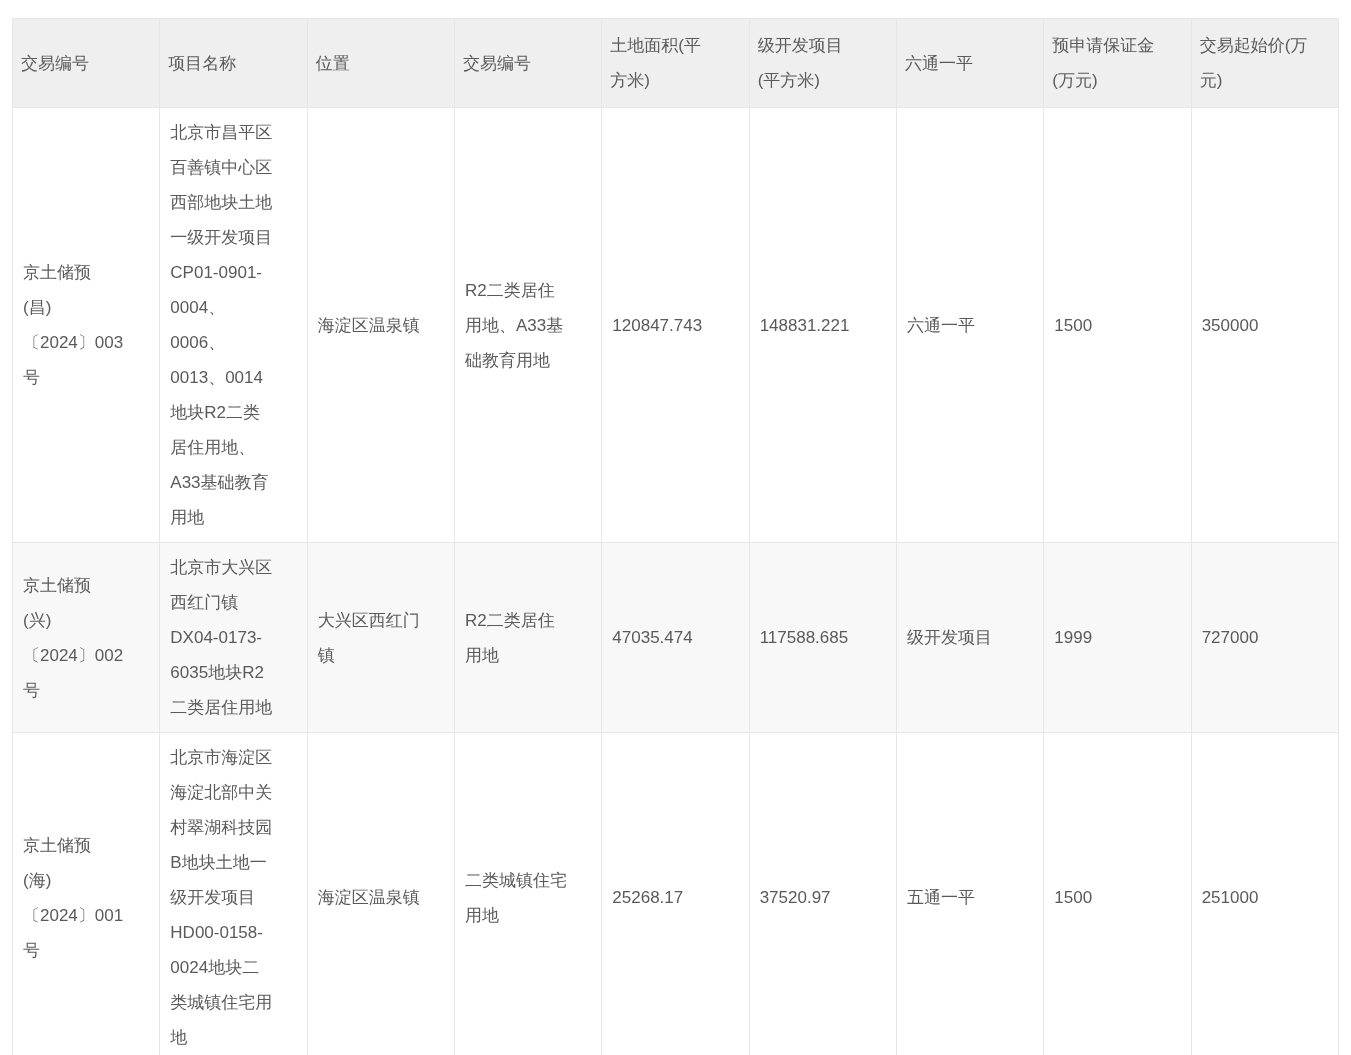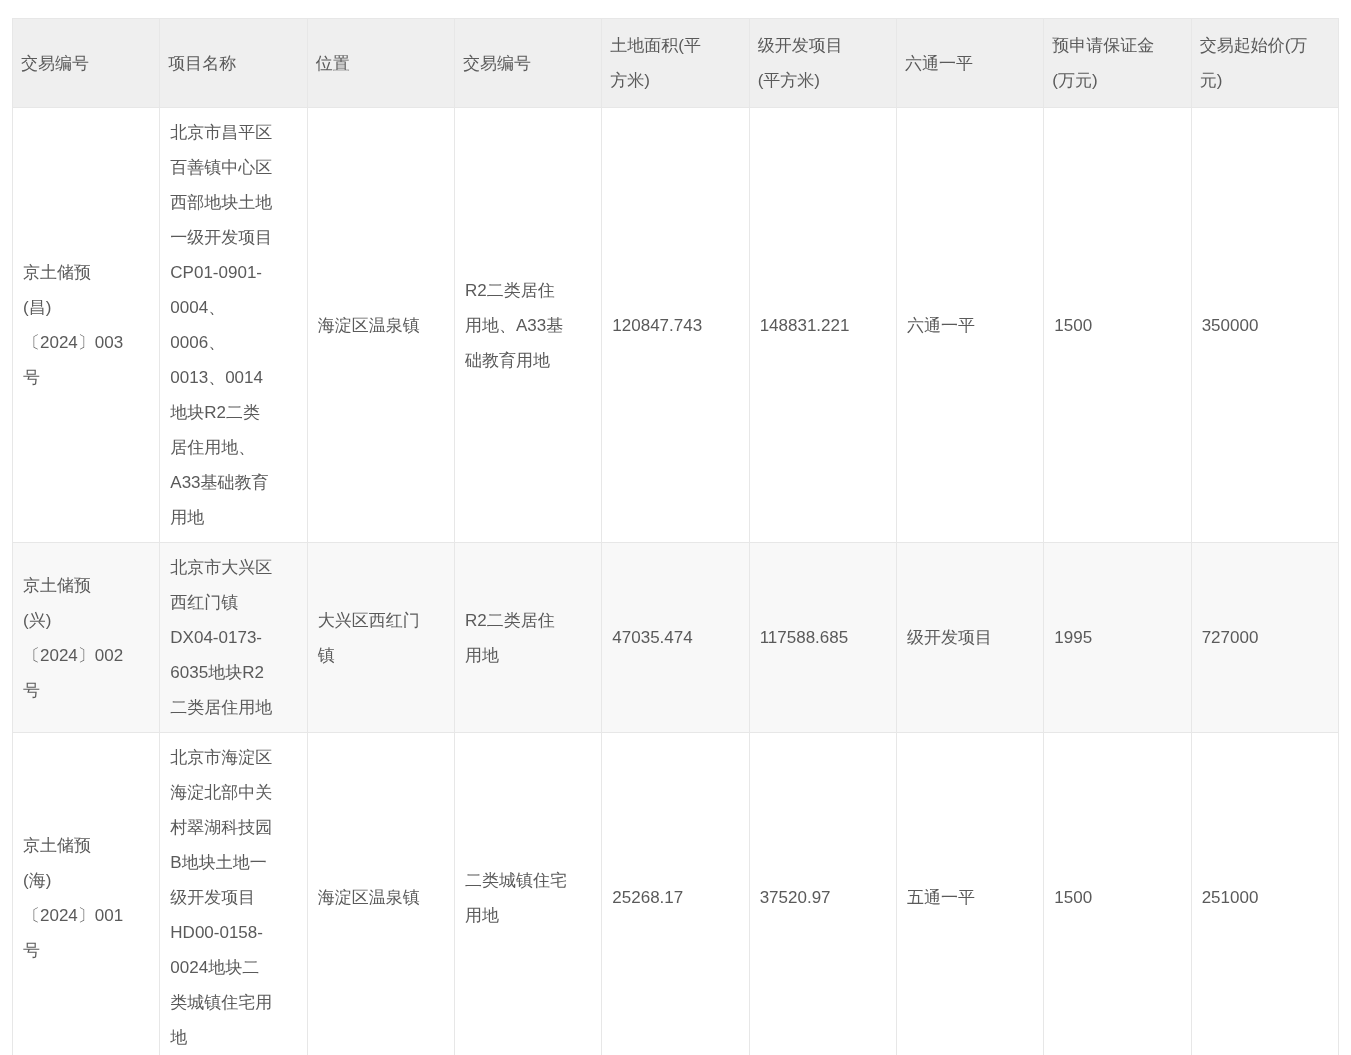--- a/index.html
+++ b/index.html
@@ -111,21 +111,21 @@
 DX04-0173-
 6035地块R2
 二类居住用地</td>
       <td>大兴区西红门
 镇</td>
       <td>R2二类居住
 用地</td>
       <td>47035.474</td>
       <td>117588.685</td>
       <td>级开发项目</td>
-      <td>1995</td>
+      <td>1999</td>
       <td>727000</td>
     </tr>
     <tr>
       <td>京土储预
 (海)
 〔2024〕001
 号</td>
       <td class="link">北京市海淀区
 海淀北部中关
 村翠湖科技园

